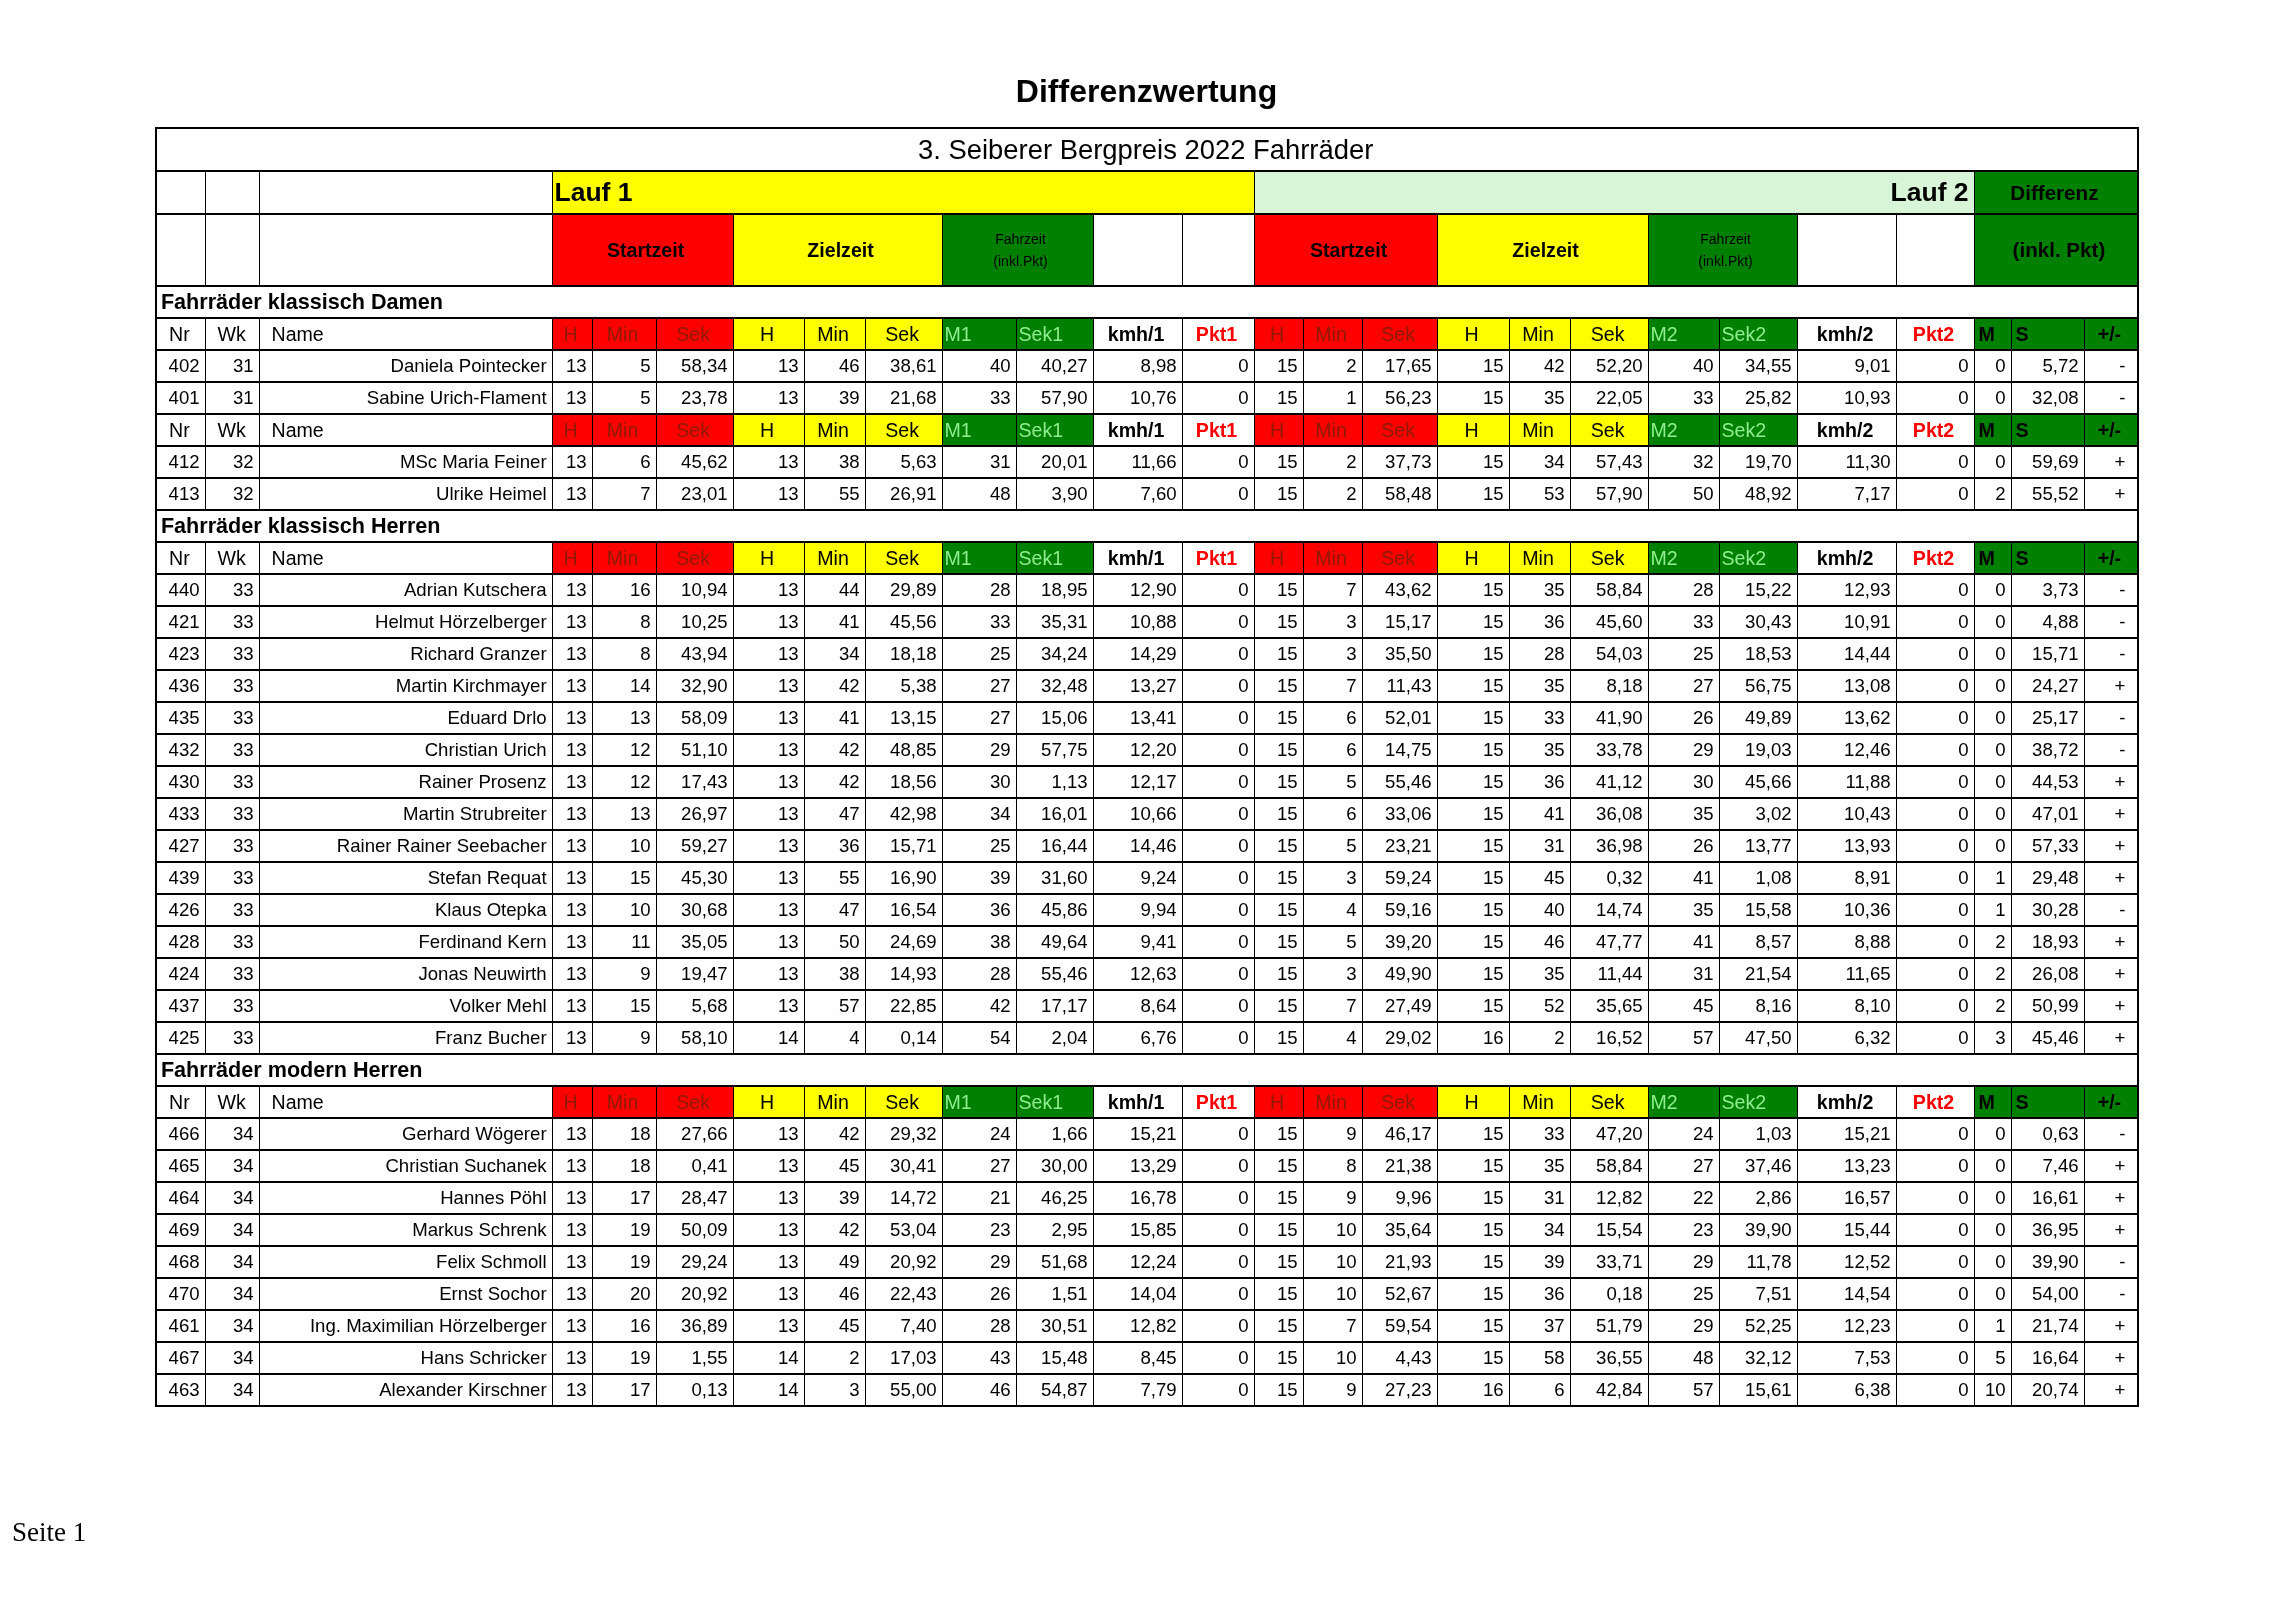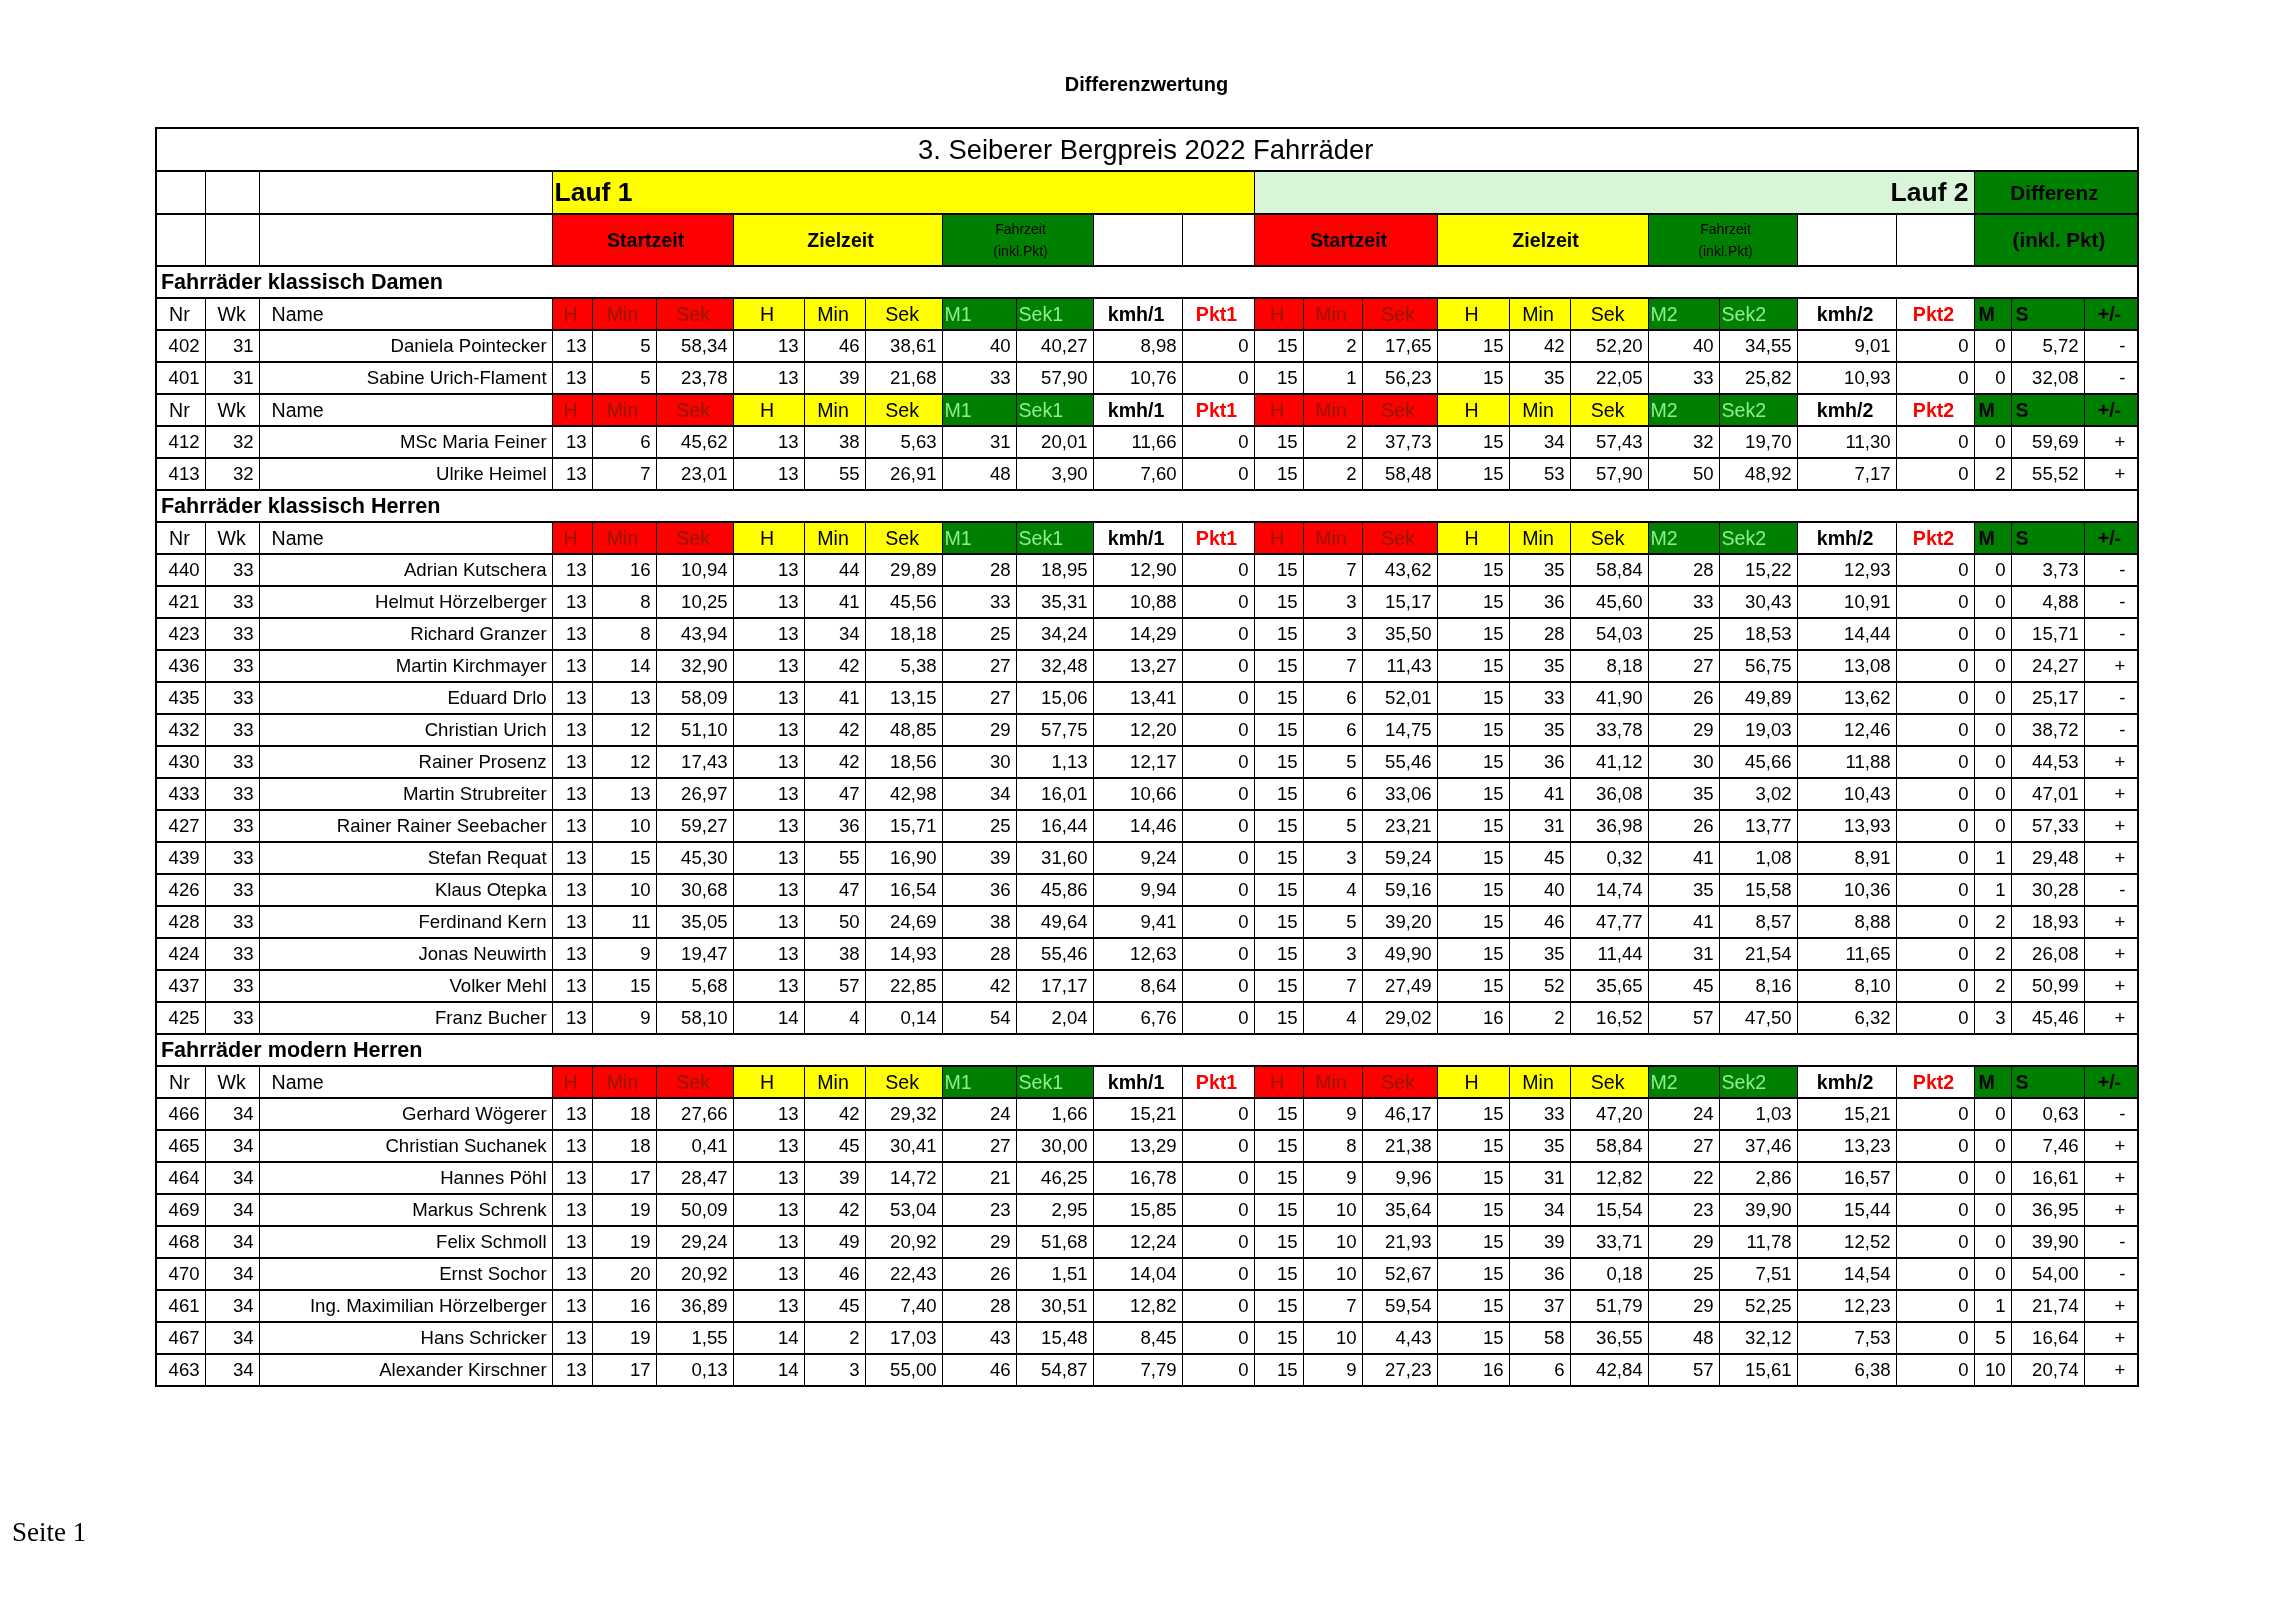--- a/index.html
+++ b/index.html
@@ -1,30 +1,30 @@
 <!DOCTYPE html>
 <html style="--red: #ff0000; --yellow: #ffff00; --green: #008000; --light-green: #d8f5d8; --dark-red: #8b1a00; --light-green-text: #90ee90;"><head>
 <meta charset="utf-8">
 <style>
   html,body{margin:0;padding:0;background:#fff;}
   .page{position:relative;width:2293px;height:1621px;background:#fff;overflow:hidden;
         font-family:"Liberation Sans",sans-serif;color:#000;}
   .doc-title{position:absolute;top:73px;left:0;width:100%;text-align:center;
-             font-size:20px;font-weight:bold;}
+             font-size:32px;font-weight:bold;}
   table.results{position:absolute;left:155px;top:127px;width:1982px;
                 border-collapse:collapse;table-layout:fixed;
                 border:2.9px solid #000;}
   tr{border-top:2px solid #000;border-bottom:2px solid #000;}
   td{border-left:1px solid #000;border-right:1px solid #000;
      overflow:hidden;white-space:nowrap;box-sizing:border-box;
      padding:0 4.9px 0 2px;vertical-align:middle;font-size:18.6px;height:32px;}
   
   .subtitle-row td{height:43px;font-size:27.4px;text-align:center;}
   .band1 td{height:43px;}
-  .band2 td{height:52px;padding-left:11px;}
+  .band2 td{height:72px;padding-left:11px;}
   .lauf1{background:var(--yellow);font-weight:bold;text-align:left;font-size:26.5px;}
   .lauf2{background:var(--light-green);font-weight:bold;text-align:right;font-size:26.5px;}
   .diff{background:var(--green);font-weight:bold;text-align:center;font-size:20.6px;}
   .startzeit{background:var(--red);font-weight:bold;text-align:center;font-size:19.6px;}
   .zielzeit{background:var(--yellow);font-weight:bold;text-align:center;font-size:19.6px;}
   .fahrzeit{background:var(--green);font-weight:normal;text-align:center;font-size:14px;line-height:22.5px;}
   .inkl{font-size:20.6px;}
   
   .section-row td{font-weight:bold;font-size:21.6px;text-align:left;padding-left:3.9px;}
   .colhead-row td{font-size:19.6px;}

